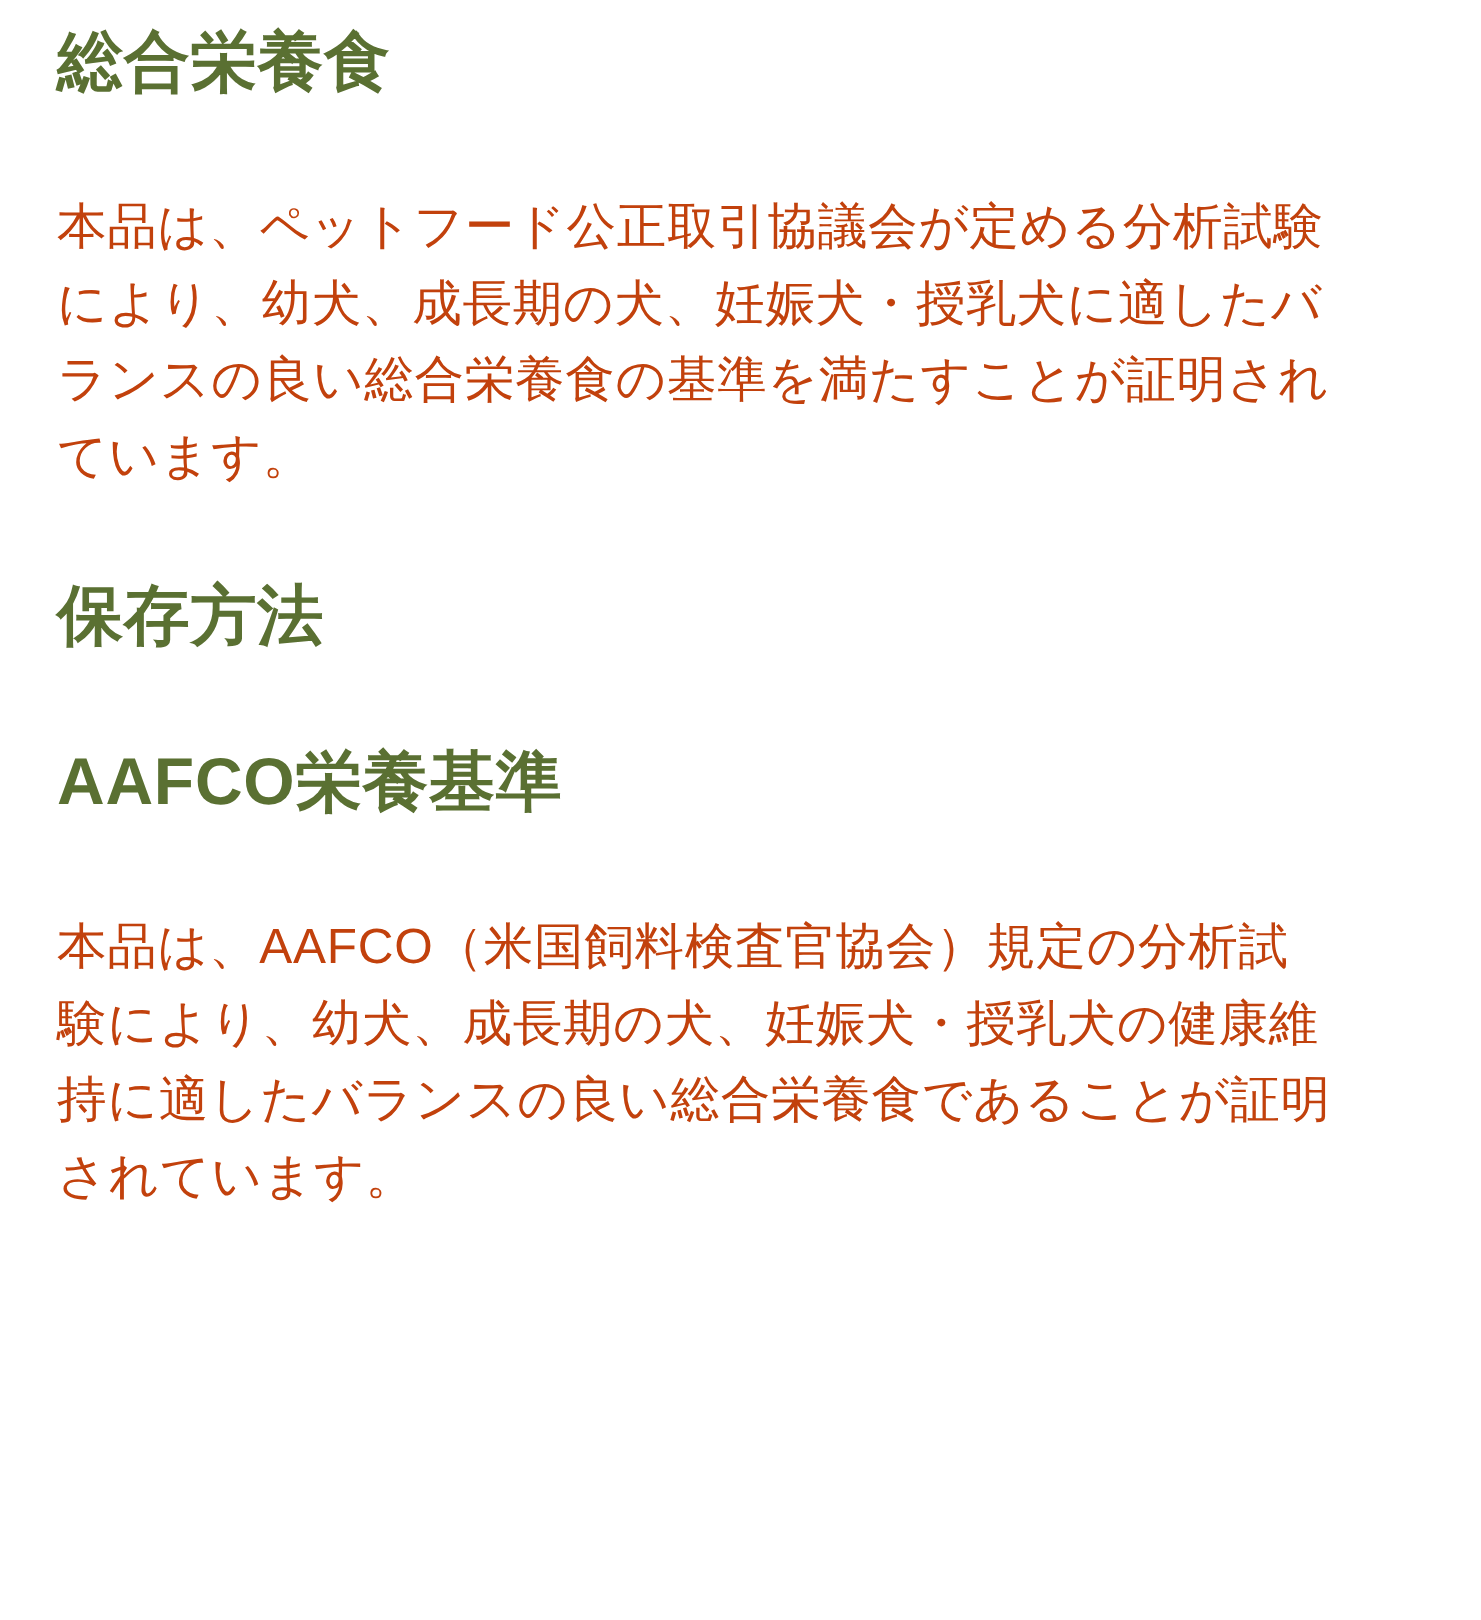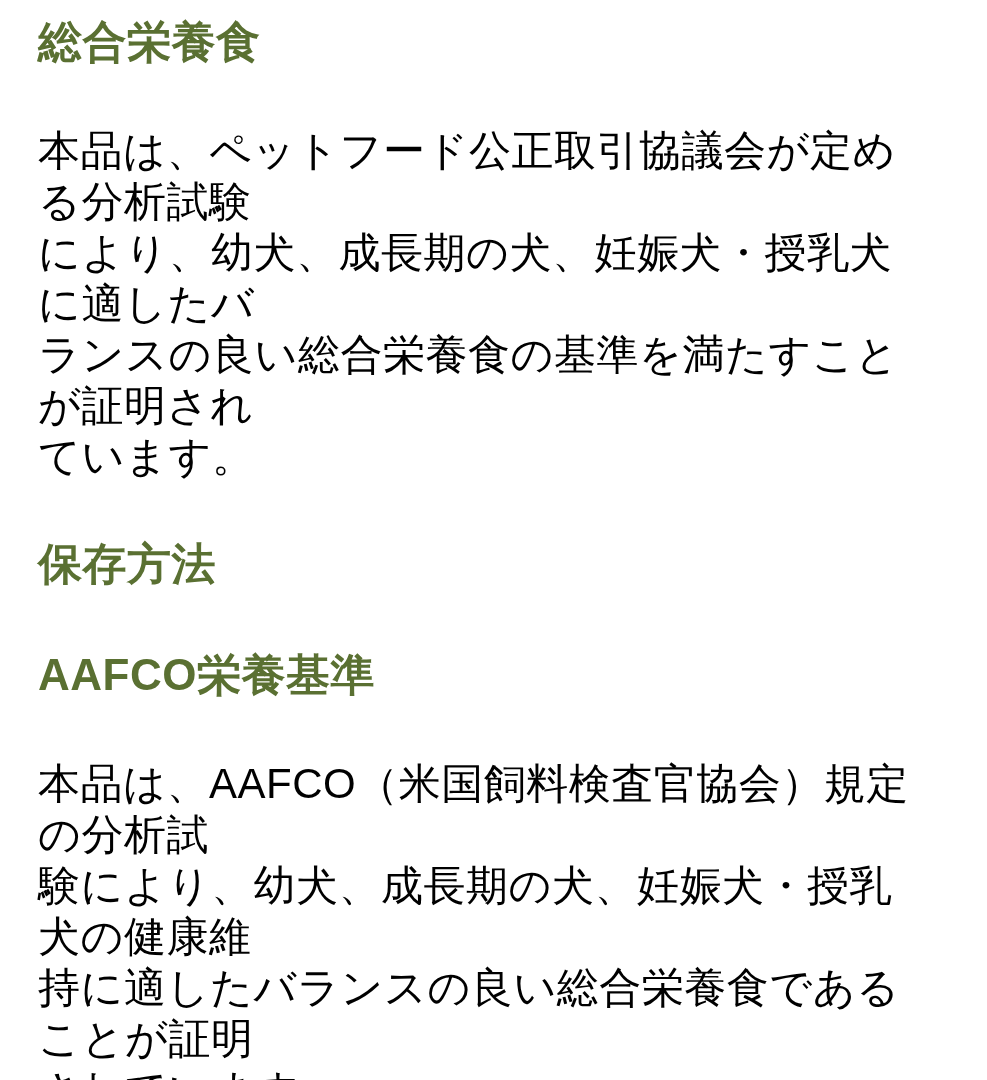--- a/index.html
+++ b/index.html
@@ -21,24 +21,24 @@
   .section-heading {
     margin: 0 0 56px 0;
     font-size: 44px;
     line-height: 55px;
     font-weight: bold;
     color: #5a7032;
     letter-spacing: 0.5px;
   }
   .section-body {
     margin: 0 0 54px 0;
-    font-size: 42px;
+    font-size: 33px;
     line-height: 51px;
     font-weight: 400;
-    color: #000000;
+    color: #c2410c;
     white-space: pre-line;
     letter-spacing: 0.5px;
   }
 </style>
 </head>
 <body>
 
 <main class="content">
 
   <section>

